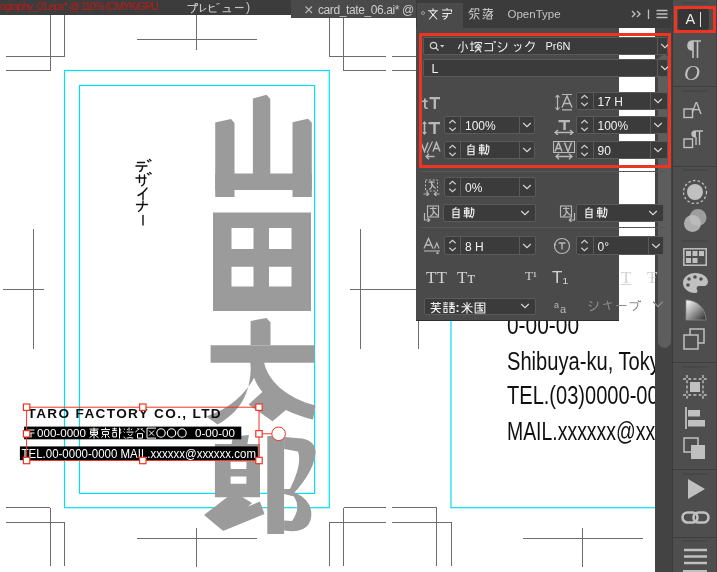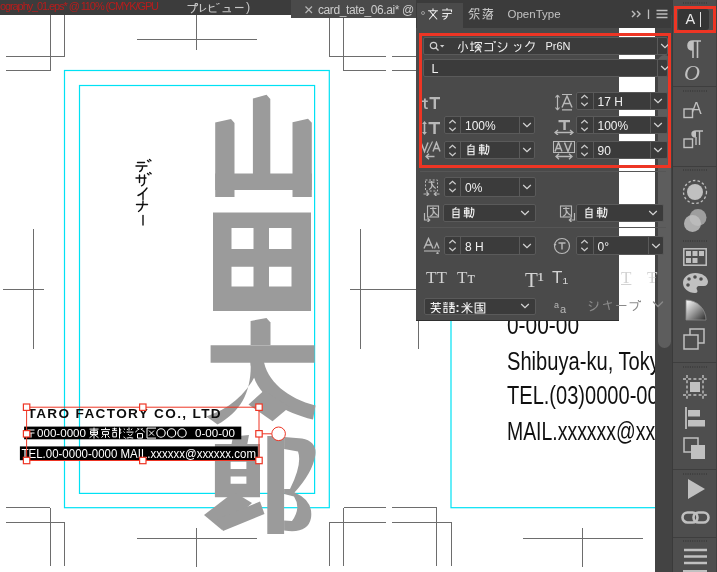--- a/index.html
+++ b/index.html
@@ -513,21 +513,21 @@
       <div class="abs" style="left:71px;top:0;bottom:0;width:1px;background:#5a5a5a"></div>
       <div class="abs" style="left:74px;top:0;bottom:0;display:flex;align-items:center">
         <svg width="10" height="6" viewBox="0 0 10 6">
           <path d="M1.2 1 L5 4.6 L8.8 1" stroke="#d5d5d5" stroke-width="1.25" fill="none"></path>
         </svg>
       </div>
       <div class="abs" style="left:20.5px;top:50%;transform:translateY(-50%)"><span class="val" style="position:static">0°</span></div>
     </div>
     <div class="abs" style="left:10px;top:268px;font-family:'Liberation Serif',serif;font-size:17px;color:#d3d3d3">TT</div>
     <div class="abs" style="left:41px;top:268px;font-family:'Liberation Serif',serif;font-size:17px;color:#d3d3d3">Tт</div>
-    <div class="abs" style="left:109px;top:268px;font-family:'Liberation Serif',serif;font-size:21px;color:#d3d3d3">T¹</div>
+    <div class="abs" style="left:109px;top:268px;font-family:'Liberation Serif',serif;font-size:13px;color:#d3d3d3">T¹</div>
     <div class="abs" style="left:136px;top:268px;font-family:Liberation Sans, sans-serif;font-size:17px;color:#d3d3d3">T₁</div>
     <div class="abs" style="left:205px;top:268px;font-family:'Liberation Serif',serif;font-size:17px;color:#d3d3d3"><u>T</u></div>
     <div class="abs" style="left:231px;top:268px;font-family:'Liberation Serif',serif;font-size:17px;color:#d3d3d3">Ŧ</div>
     <div class="fld" style="left:7.5px;top:297.8px;width:112px;height:16.8px">
       <div class="abs" style="left:5px;top:1.8px">
         <div style="display:flex;gap:1px;align-items:center">
           <svg width="12.0" height="12.0" viewBox="0 0 12 12" fill="none" stroke="#f1f1f1" stroke-width="1.1" stroke-linecap="round">
             <path d="M3.5 0.3 v2.2 M8 0.3 v2.2 M1 1.5 h9.5 M2.5 4 h6.5 M5.7 3 v3.5 M1 6.5 h9.5 M5.5 6.5 q-0.8 3 -3.8 4.3 M6 6.5 q1 3 4 4.3"></path>
           </svg>
           <svg width="12.0" height="12.0" viewBox="0 0 12 12" fill="none" stroke="#f1f1f1" stroke-width="1.1" stroke-linecap="round">

